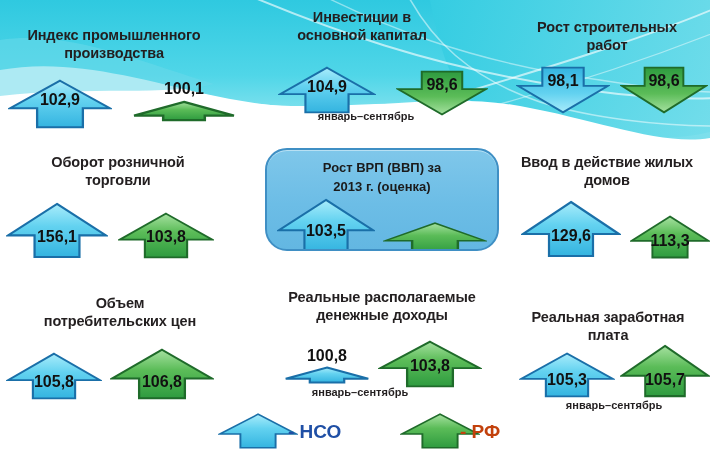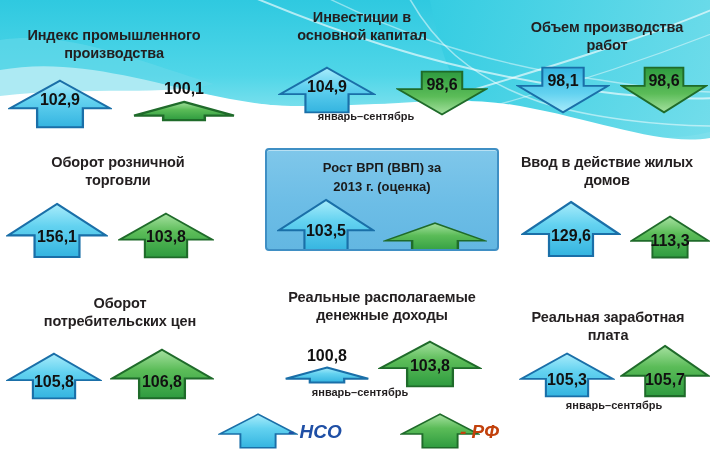--- a/index.html
+++ b/index.html
@@ -43,33 +43,33 @@
     white-space:nowrap;
     text-align:center;
   }
 
   
   #vrp-box{
     position:absolute;
     left:265px;top:148px;width:230px;height:99px;
     background:linear-gradient(180deg,#7fc7ea 0%,#6cbde6 55%,#63b7e2 100%);
     border:2px solid #3f8fc4;
-    border-radius:4px;
+    border-radius:22px;
     box-shadow:inset 0 1px 0 rgba(255,255,255,.45);
     overflow:hidden;
   }
   #vrp-title{
     position:absolute;left:0;top:9px;width:230px;
     text-align:center;font-weight:bold;font-size:13px;color:#1b1b1b;
     line-height:1.45;white-space:pre-line;
   }
 
   
   #legend{position:absolute;left:0;top:408px;width:710px;height:43px;}
-  .leg-text{position:absolute;font-weight:bold;font-size:19px;font-style:italic;}
+  .leg-text{position:absolute;font-weight:bold;font-size:19px;}
 </style>
 </head>
 <body>
 
 <div id="stage">
 
   <svg id="bg" viewBox="0 0 710 451" preserveAspectRatio="none">
     <defs>
       <linearGradient id="bgCyan" x1="0" y1="0" x2="0" y2="1">
         <stop offset="0" stop-color="#2fc9e0"></stop>
@@ -173,21 +173,21 @@
       <svg width="92" height="46" viewBox="0 0 100 58" preserveAspectRatio="none">
         <use href="#arrDown" fill="url(#gGreenD)" stroke="#1f6b2a" stroke-width="2.2"></use>
       </svg>
     </div>
     <div class="val" style="left:396px;top:76px;width:92px;font-size:16px;">98,6</div>
 
     <div class="sub" style="left:278px;top:110px;width:176px;">январь–сентябрь</div>
   </div>
 
   <div class="block">
-    <div class="ttl" style="left:508px;top:18px;width:198px;font-size:14.5px;">Объем производства
+    <div class="ttl" style="left:508px;top:18px;width:198px;font-size:14.5px;">Рост строительных
 работ</div>
 
     <div class="arrow" style="left:516px;top:66px;">
       <svg width="94" height="48" viewBox="0 0 100 58" preserveAspectRatio="none">
         <use href="#arrDown" fill="url(#gBlueD)" stroke="#1a6fa8" stroke-width="2.2"></use>
       </svg>
     </div>
     <div class="val" style="left:516px;top:72px;width:94px;font-size:16px;">98,1</div>
 
     <div class="arrow" style="left:620px;top:66px;">
@@ -248,21 +248,21 @@
 
     <div class="arrow" style="left:630px;top:215px;">
       <svg width="80" height="44" viewBox="0 0 100 58" preserveAspectRatio="none">
         <use href="#arrUp" fill="url(#gGreen)" stroke="#1f6b2a" stroke-width="2.4"></use>
       </svg>
     </div>
     <div class="val" style="left:626px;top:232px;width:88px;font-size:16px;">113,3</div>
   </div>
 
   <div class="block">
-    <div class="ttl" style="left:4px;top:294px;width:232px;font-size:14.5px;">Оборот
+    <div class="ttl" style="left:4px;top:294px;width:232px;font-size:14.5px;">Объем
 потребительских цен</div>
 
     <div class="arrow" style="left:6px;top:352px;">
       <svg width="96" height="48" viewBox="0 0 100 58" preserveAspectRatio="none">
         <use href="#arrUp" fill="url(#gBlue)" stroke="#1a6fa8" stroke-width="2.2"></use>
       </svg>
     </div>
     <div class="val" style="left:6px;top:373px;width:96px;font-size:16px;">105,8</div>
 
     <div class="arrow" style="left:110px;top:348px;">

